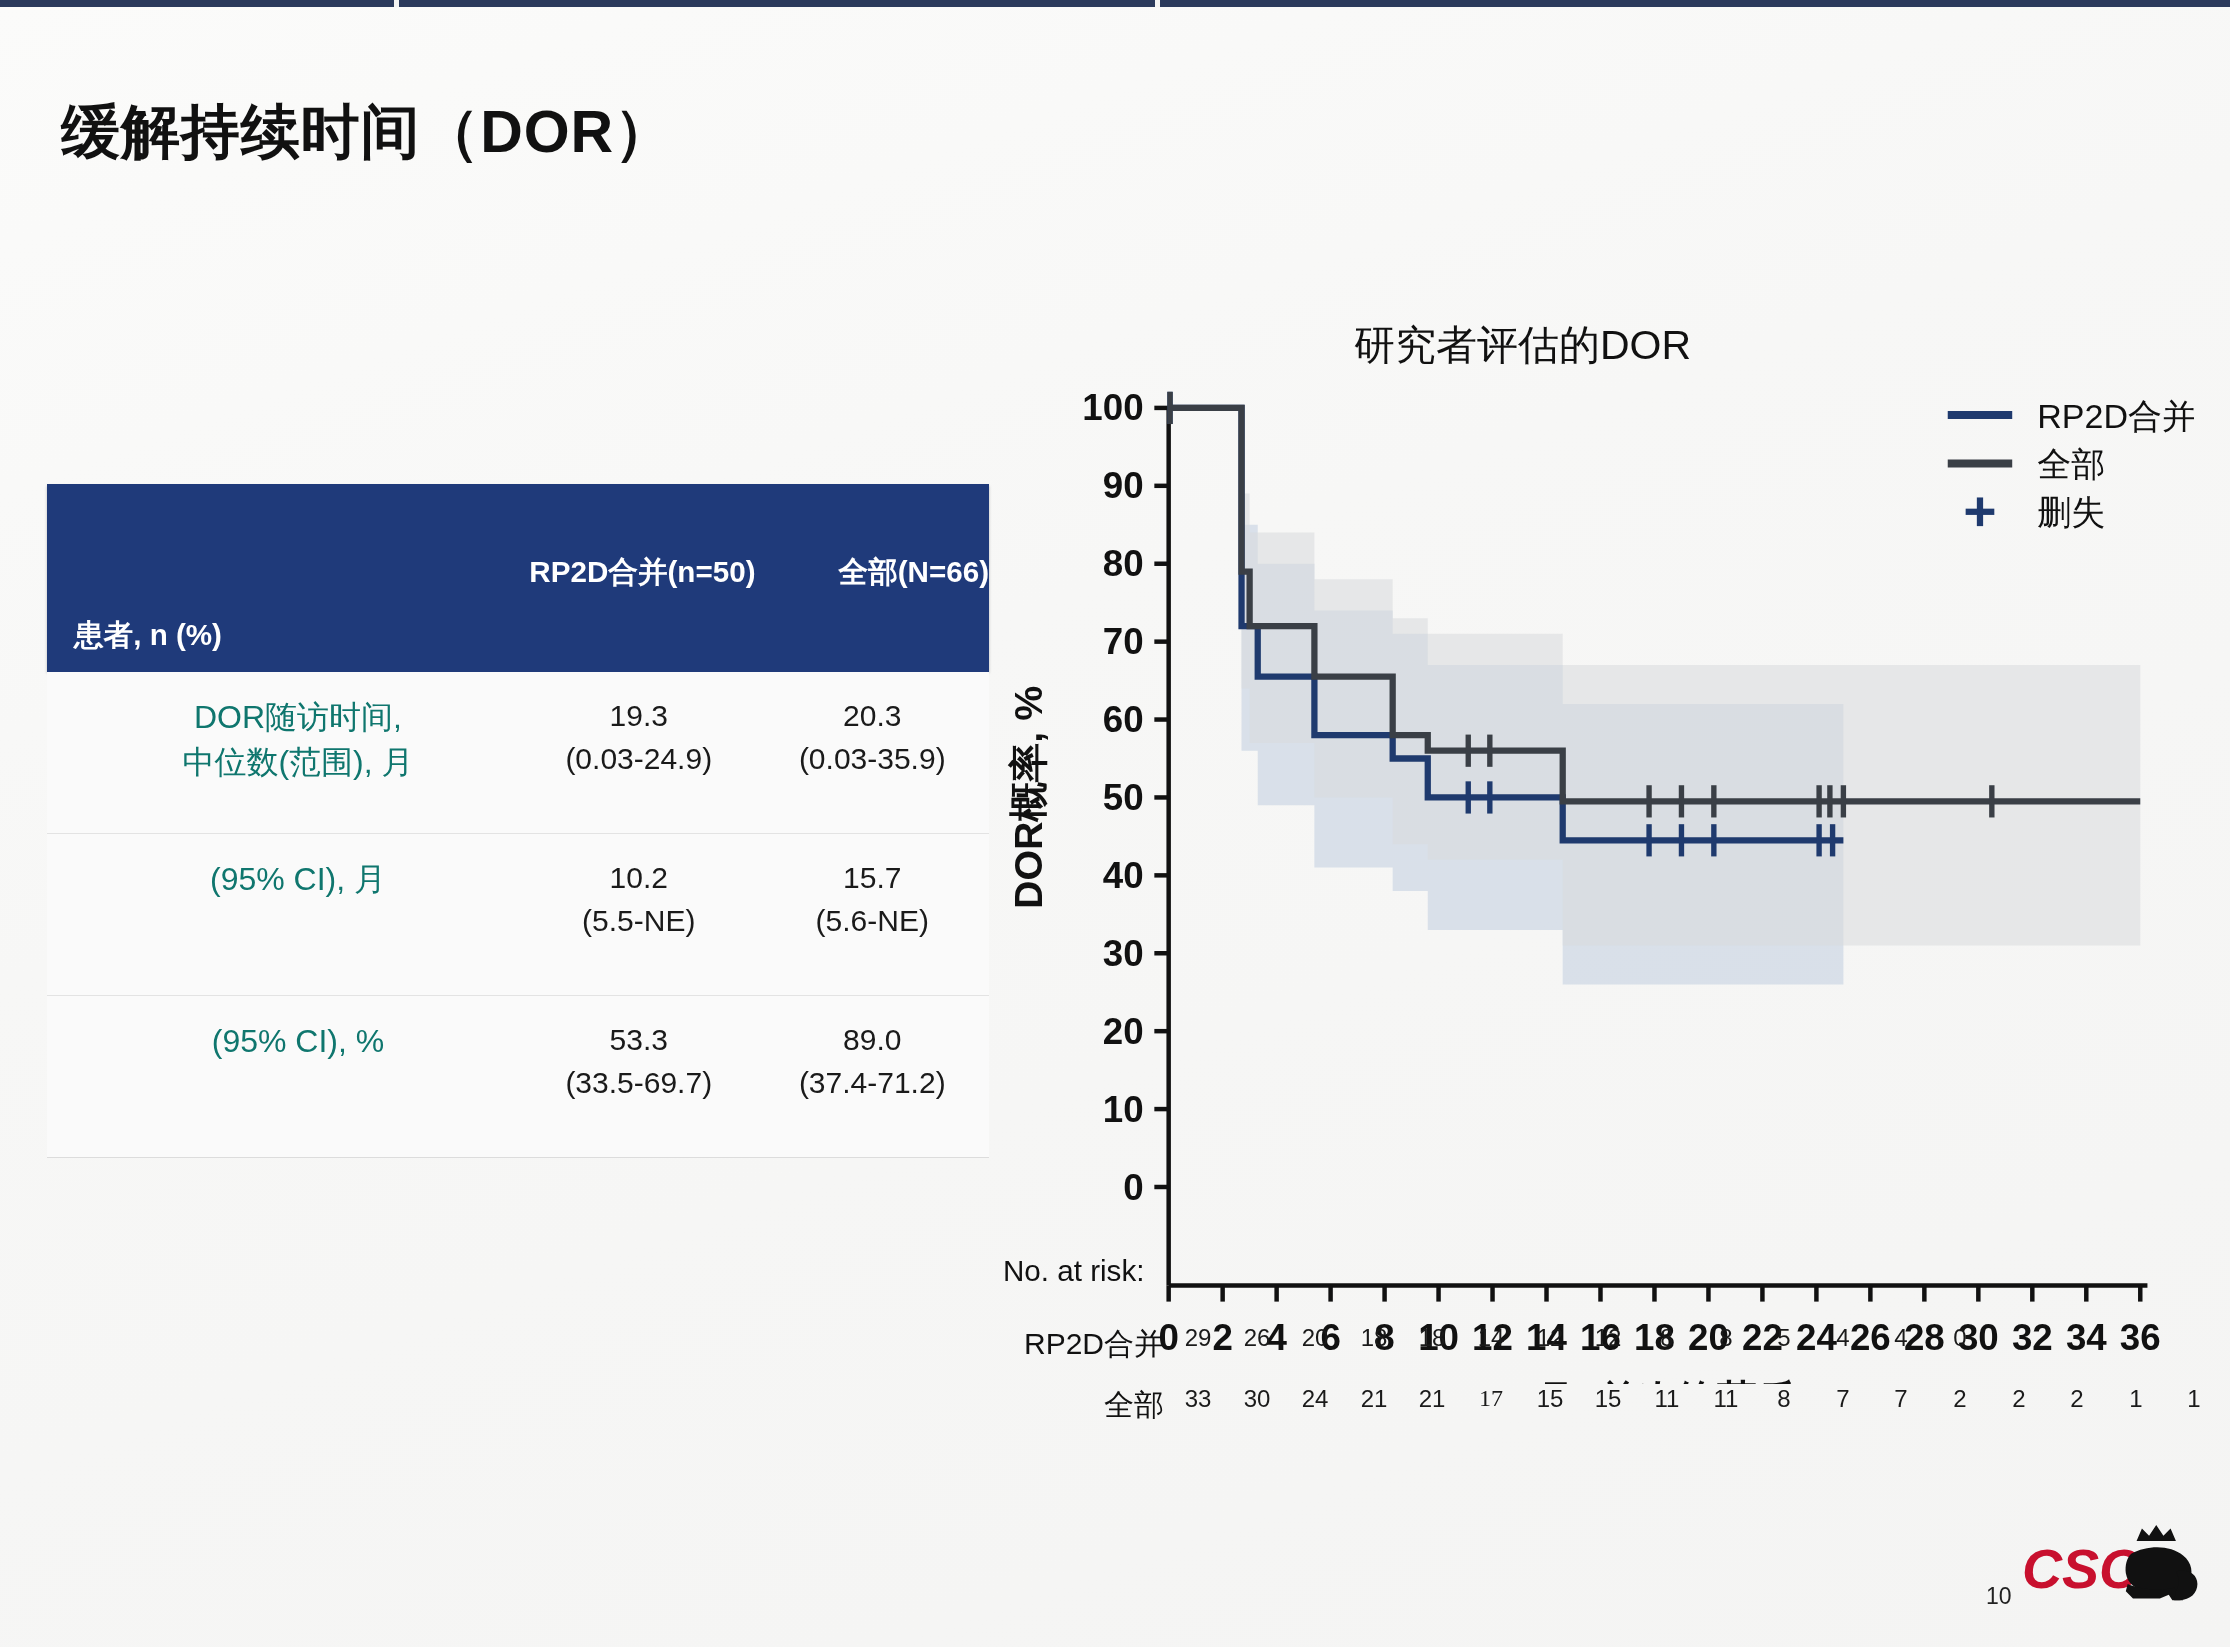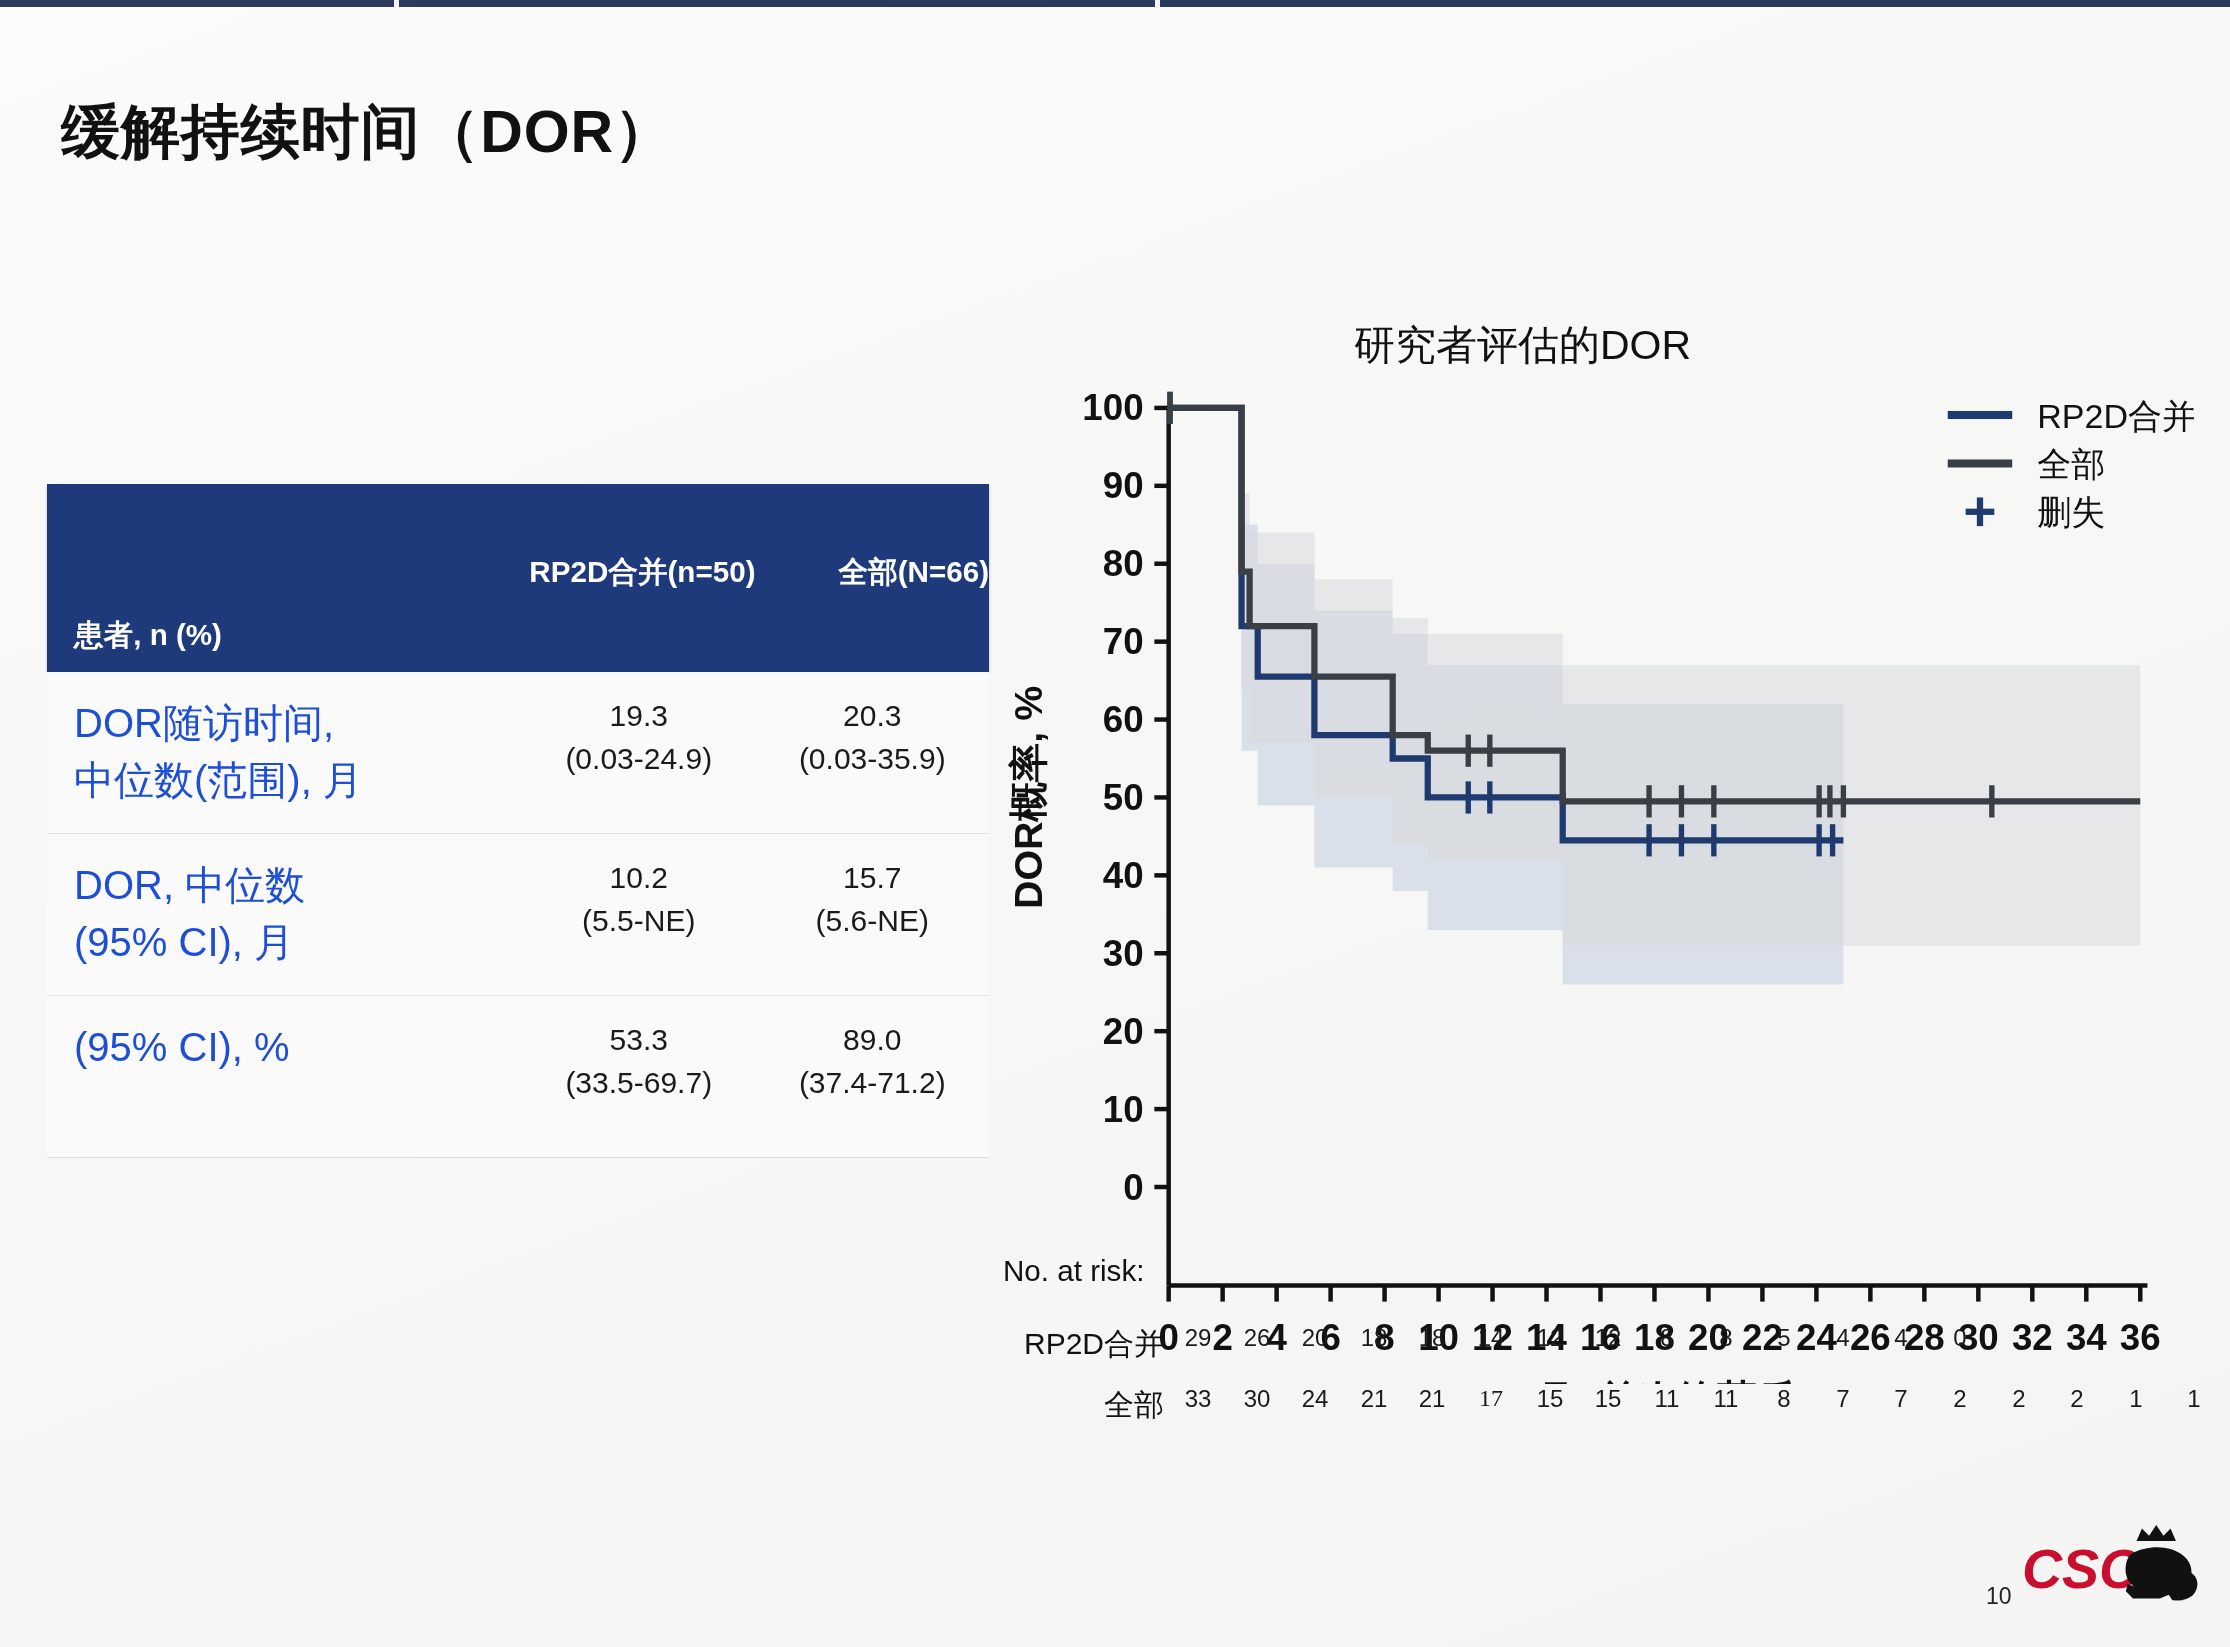--- a/index.html
+++ b/index.html
@@ -37,21 +37,21 @@
     flex:1;display:flex;flex-direction:row;align-items:center;justify-content:flex-end;
     padding-bottom:12.5px;font-size:29.6px;font-weight:bold;line-height:1.22;text-align:center;
   }
   .tbl-row{
     display:flex;border-bottom:1.8px solid #e3e3e3;background:#fafafa;
     min-height:161px;
   }
   .tbl-row:last-child{border-bottom:1.8px solid #dcdcdc;}
   .td-first{
     flex:0 0 475px;padding:23px 0 19.7px 27px;box-sizing:border-box;
-    font-size:40px;color:#1d4ed8;line-height:1.42;
+    font-size:32px;color:#0f766e;line-height:1.42;text-align:center;
   }
   .td-col{
     flex:1;padding:23px 0 19.7px 0;text-align:center;
     font-size:30px;color:#1a1a1a;line-height:1.42;
   }
   .td-sub{display:block;}
 
   
   .chart-wrap{position:absolute;left:1003px;top:318px;width:1191px;height:1137px;}
   .chart-title{
@@ -121,21 +121,20 @@
         <span class="td-sub">(0.03-24.9)</span>
       </div>
       <div class="td-col">
         <span class="td-sub">20.3</span>
         <span class="td-sub">(0.03-35.9)</span>
       </div>
     </div>
 
     <div class="tbl-row">
       <div class="td-first">
-        <span class="td-sub">DOR, 中位数</span>
         <span class="td-sub">(95% CI), 月</span>
       </div>
       <div class="td-col">
         <span class="td-sub">10.2</span>
         <span class="td-sub">(5.5-NE)</span>
       </div>
       <div class="td-col">
         <span class="td-sub">15.7</span>
         <span class="td-sub">(5.6-NE)</span>
       </div>

